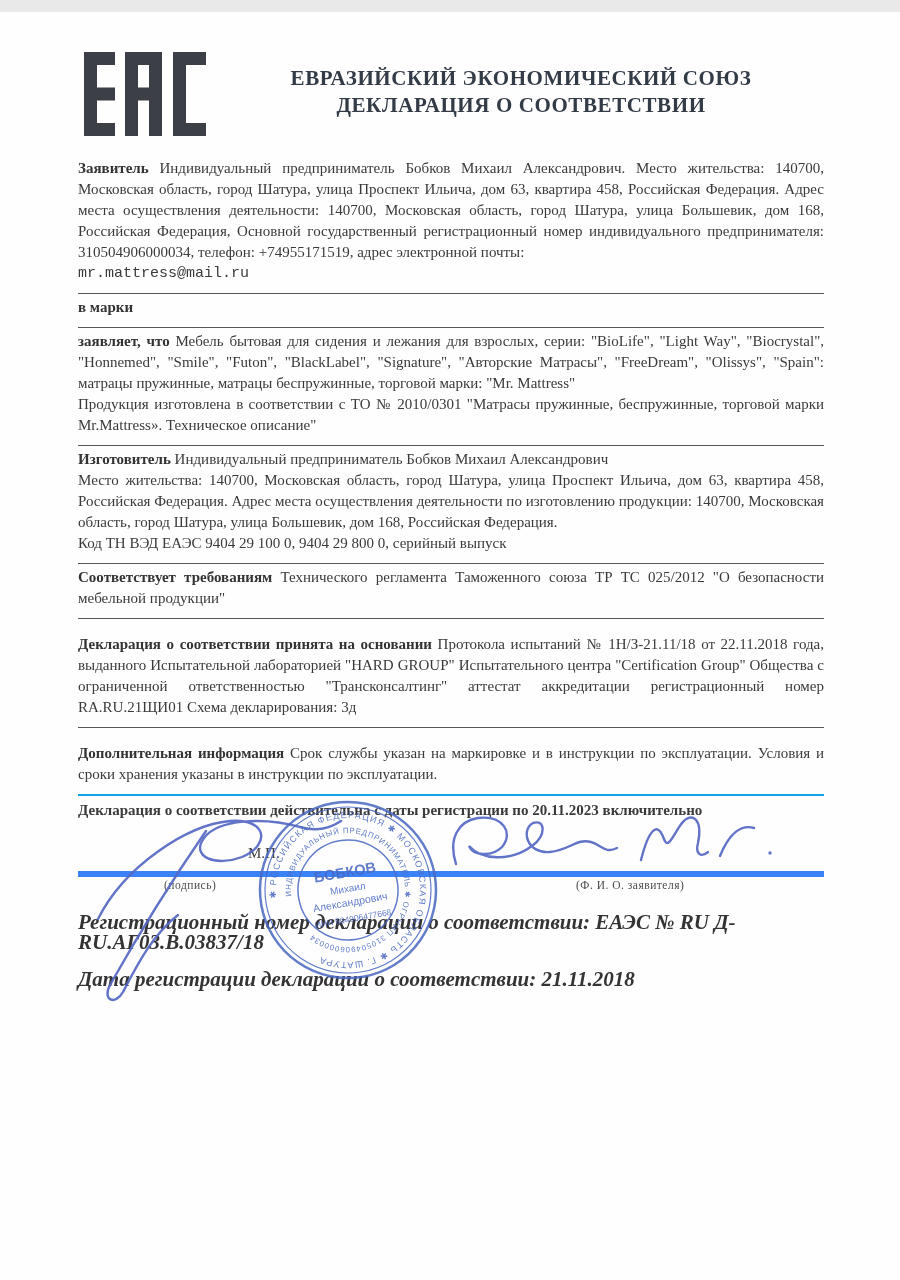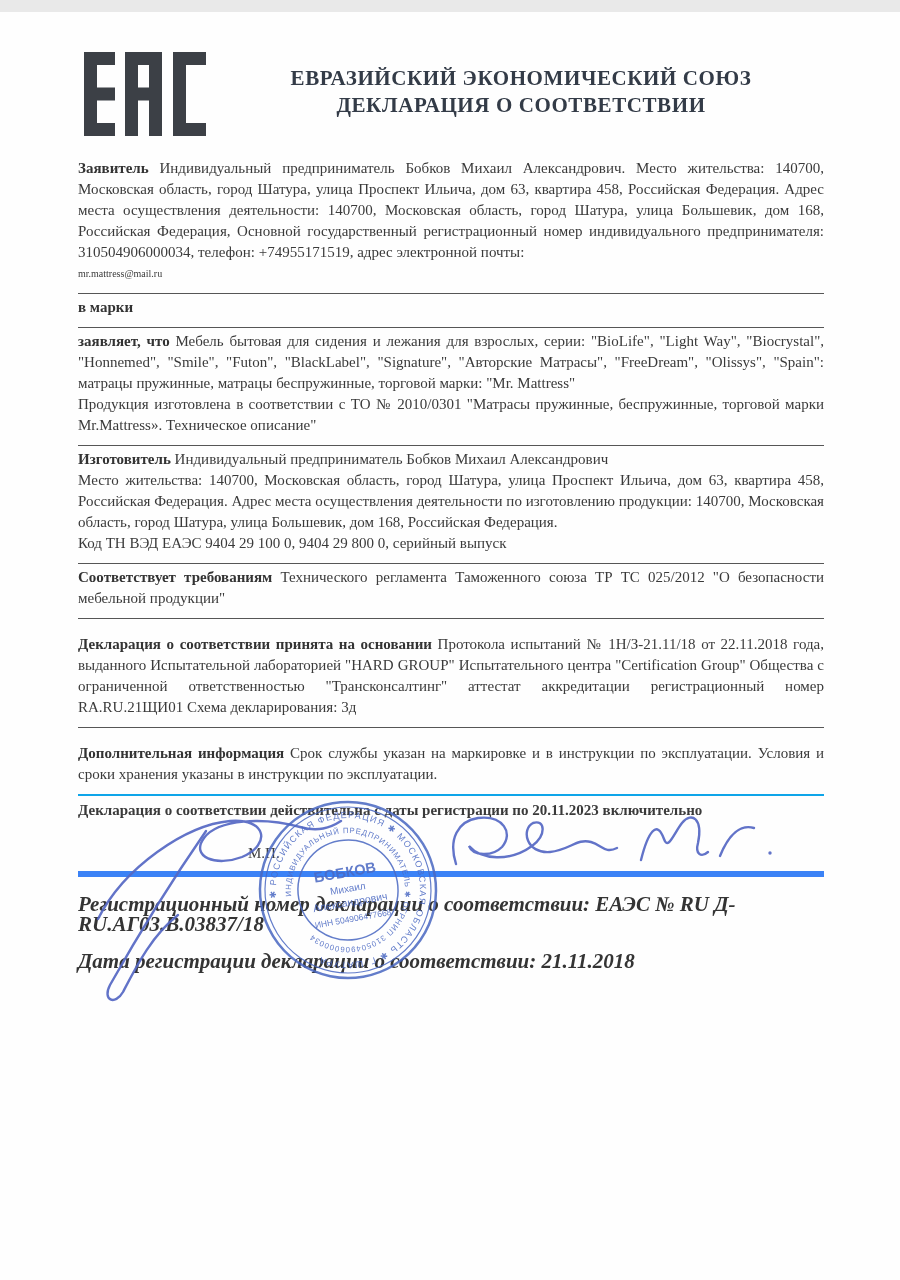--- a/index.html
+++ b/index.html
@@ -11,21 +11,21 @@
   .content{position:absolute;left:78px;top:40px;width:746px;}
   .header{position:relative;height:88px;margin-bottom:18px;}
   .eac-logo{position:absolute;left:6px;top:0;}
   .titles{margin-left:140px;text-align:center;font-weight:bold;
     font-size:21px;line-height:27px;color:#333b47;letter-spacing:.6px;padding-top:13px;}
   .par{margin:0;text-align:justify;font-size:15px;line-height:21px;}
   .lbl{font-weight:bold;color:#333;}
   .sec{padding-bottom:9px;border-bottom:1px solid #565656;margin-bottom:3px;}
   .sec.thick{border-bottom:2px solid #0ea5e9;}
   .gap12{height:12px;}
-  .email-line{font-size:10px;line-height:21px;}
+  .email-line{font-size:15px;line-height:21px;font-family:Liberation Mono, monospace;}
   .validity{margin-top:4px;font-weight:bold;}
   .sig-block{position:relative;margin-top:2px;}
   .sig-space{position:relative;height:48px;border-bottom:6px solid #3b82f6;}
   .mp{position:absolute;left:170px;top:22px;font-size:15px;color:#3f3f3f;}
   .captions{position:relative;height:18px;}
   .cap{position:absolute;top:2px;font-size:11.5px;color:#4c4c4c;letter-spacing:.5px;}
   .cap-left{left:86px;}
   .cap-right{left:498px;}
   .reg-line{margin-top:17px;font-weight:bold;font-size:21px;line-height:20px;color:#343434;font-style:italic;}
   .sig-overlay{position:absolute;left:-20px;top:-56px;width:820px;height:310px;
@@ -129,19 +129,23 @@
           <path d="M 398,97 C 390,72 400,54 420,51 C 445,48 456,66 444,80 C 434,90 415,89 411,79 C 423,93 452,95 474,79 C 489,68 487,52 475,56 C 463,62 468,87 492,85 C 512,83 519,71 533,75 C 544,78 547,87 559,81"></path>
           <path d="M 583,93 C 590,65 599,52 606,72 C 610,84 616,66 624,56 C 634,44 645,52 640,76 C 637,87 643,91 650,85"></path>
           <path d="M 662,89 C 671,67 683,57 696,61"></path>
           <circle cx="712" cy="86" r="1.7" fill="#5568c4" stroke="none"></circle>
         </g>
       </svg>
 
       <div class="sig-space">
         <span class="mp">М.П.</span>
       </div>
+      <div class="captions">
+        <span class="cap cap-left">(подпись)</span>
+        <span class="cap cap-right">(Ф. И. О. заявителя)</span>
+      </div>
     </div>
 
     <div class="reg-line">Регистрационный номер декларации о соответствии: ЕАЭС № RU Д-RU.АГ03.В.03837/18</div>
     <div class="reg-line">Дата регистрации декларации о соответствии: 21.11.2018</div>
 
   </div>
 </div>
 
 </body></html>

